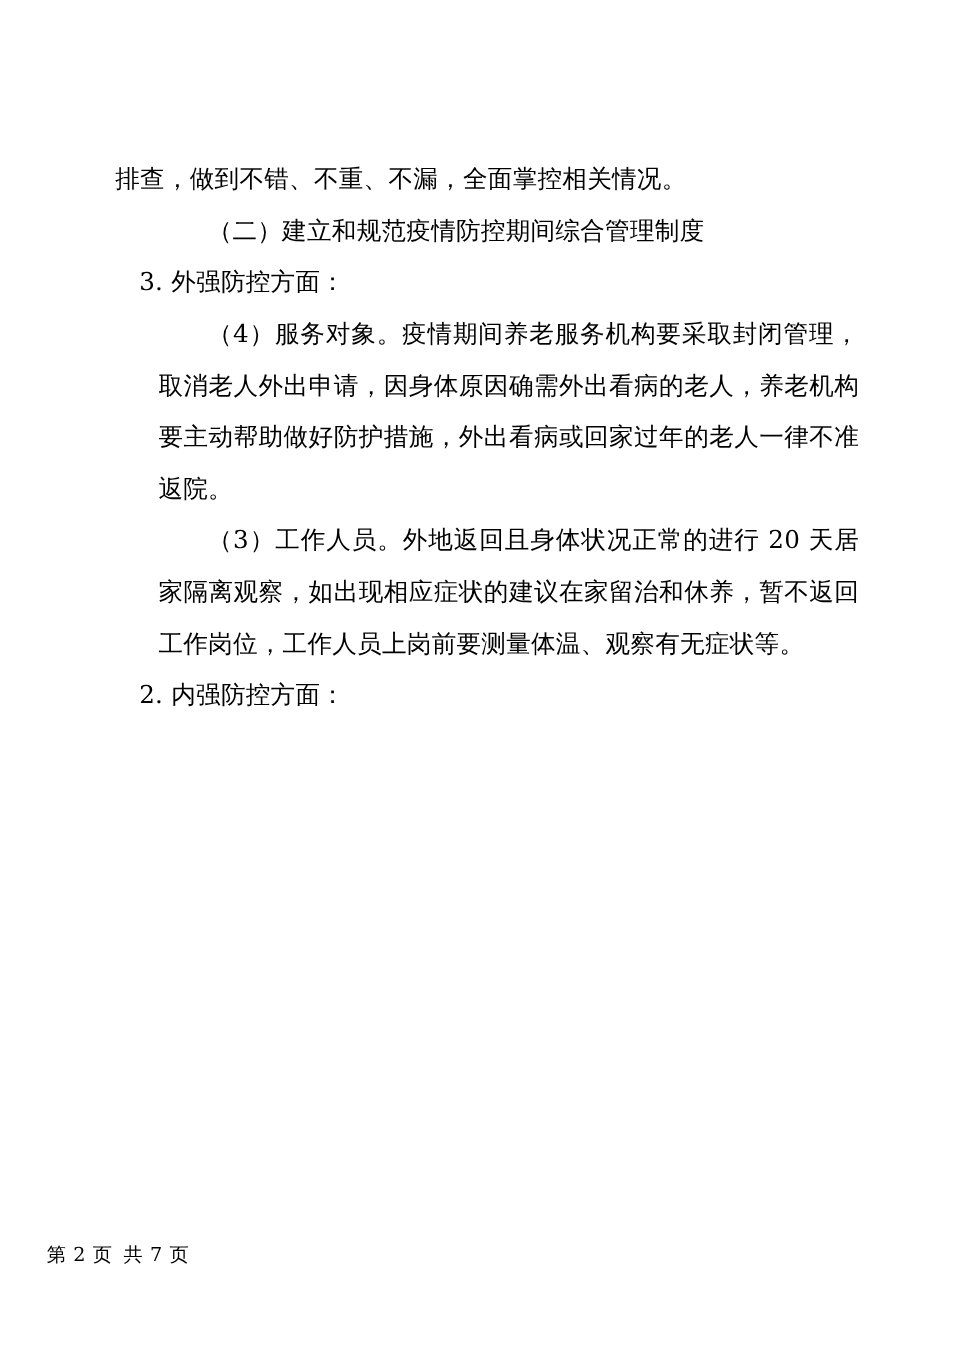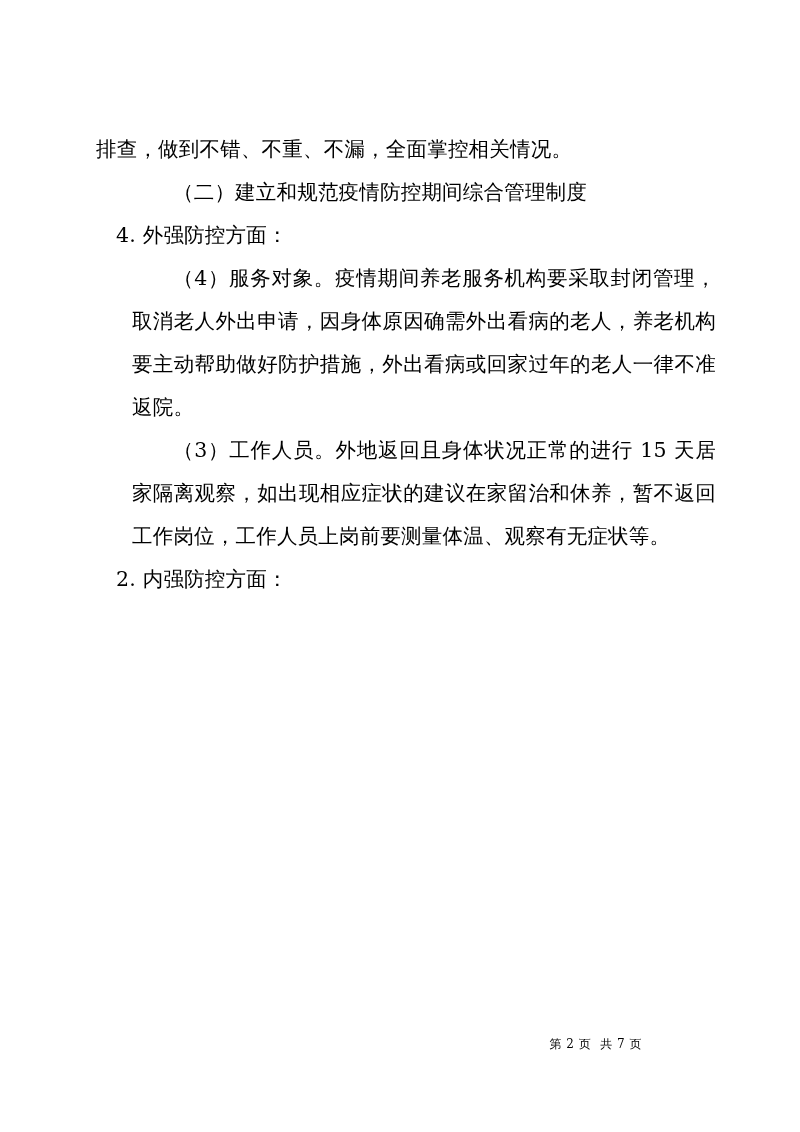--- a/index.html
+++ b/index.html
@@ -42,43 +42,43 @@
     margin-left: 36px;
   }
   .indent1 {
     text-indent: 20px;
   }
   .footer {
     position: absolute;
     left: 0;
     right: 0;
     top: 1036px;
-    text-align: right;
-    font-size: 12px;
+    text-align: left;
+    font-size: 16px;
     color: #000;
     font-family: "DejaVu Serif", "Liberation Serif", serif;
     letter-spacing: 0.5px;
     padding-left: 39px;
   }
   .footer .sep {
     display: inline-block;
     width: 9px;
   }
 </style>
 </head>
 <body>
 
 <div class="page">
 
   <div class="body-text">
     <p class="para">排查，做到不错、不重、不漏，全面掌控相关情况。</p>
     <p class="para indent2">（二）建立和规范疫情防控期间综合管理制度</p>
-    <p class="para indent1">4. 外强防控方面：</p>
+    <p class="para indent1">3. 外强防控方面：</p>
     <p class="para indent2">（4）服务对象。疫情期间养老服务机构要采取封闭管理，取消老人外出申请，因身体原因确需外出看病的老人，养老机构要主动帮助做好防护措施，外出看病或回家过年的老人一律不准返院。</p>
-    <p class="para indent2">（3）工作人员。外地返回且身体状况正常的进行 15 天居家隔离观察，如出现相应症状的建议在家留治和休养，暂不返回工作岗位，工作人员上岗前要测量体温、观察有无症状等。</p>
+    <p class="para indent2">（3）工作人员。外地返回且身体状况正常的进行 20 天居家隔离观察，如出现相应症状的建议在家留治和休养，暂不返回工作岗位，工作人员上岗前要测量体温、观察有无症状等。</p>
     <p class="para indent1">2. 内强防控方面：</p>
   </div>
 
   <div class="footer">
     <span>第 2 页</span><span class="sep"></span><span>共 7 页</span>
   </div>
 
 </div>
 
 </body></html>

